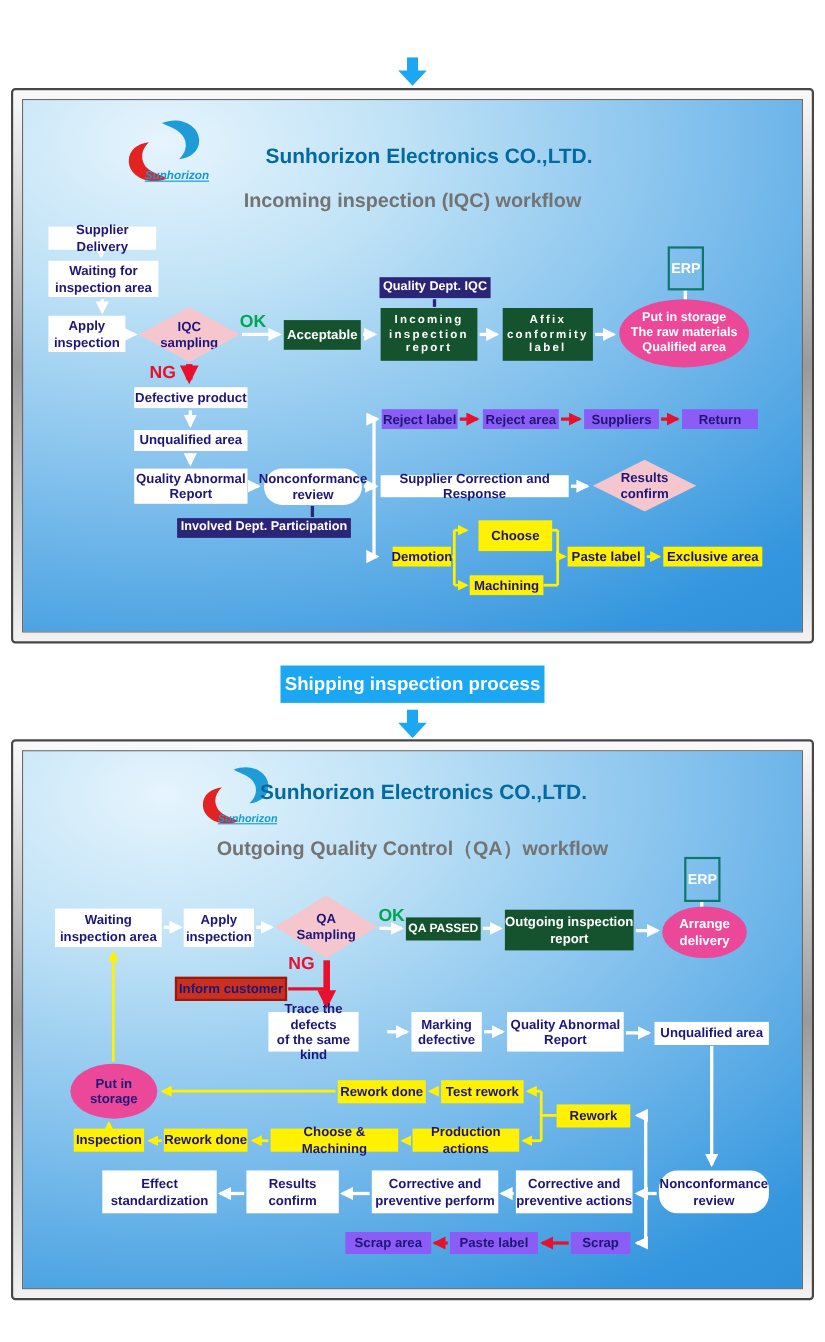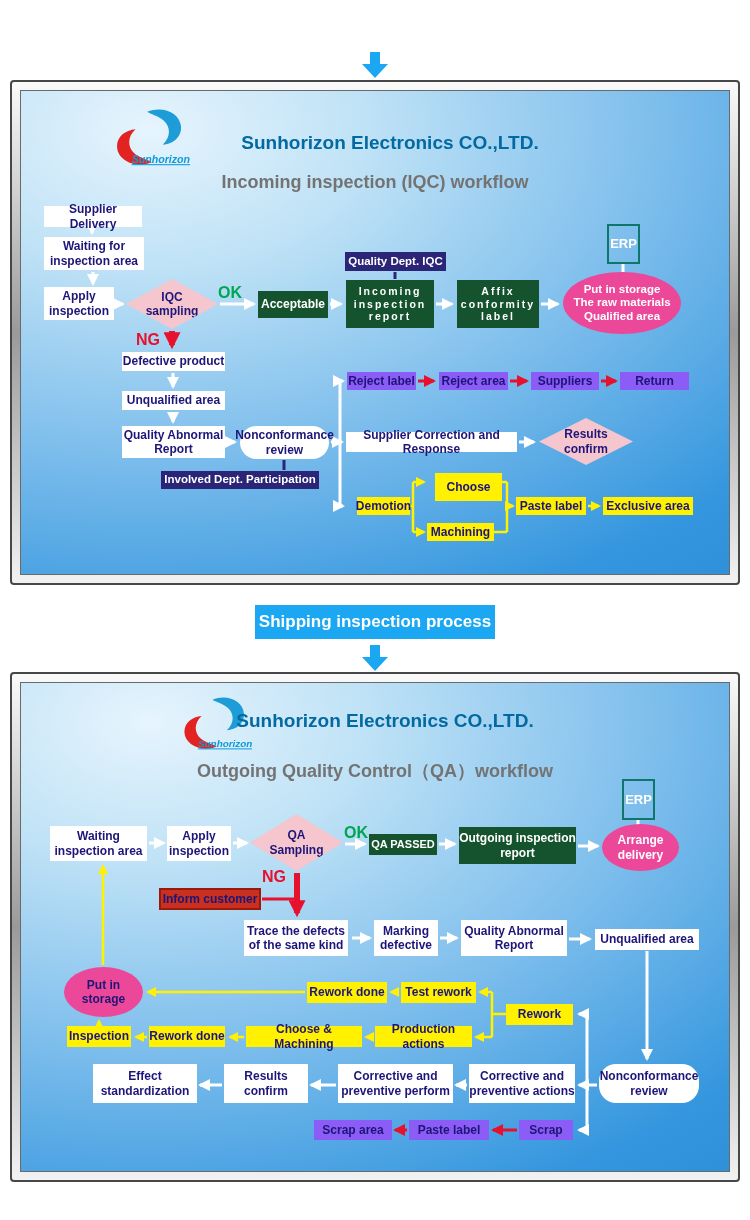--- a/index.html
+++ b/index.html
@@ -228,21 +228,21 @@
 Sampling</div>
   <div class="ftext ok" style="left:344px;top:824px;">OK</div>
   <div class="ftext ng" style="left:262px;top:868px;">NG</div>
   <div class="node gbox" style="left:369px;top:834px;width:68px;height:21px;font-size:11px;">QA PASSED</div>
   <div class="node gbox" style="left:459px;top:827px;width:117px;height:37px;">Outgoing inspection
 report</div>
   <div class="node erp" style="left:622px;top:779px;width:33px;height:41px;">ERP</div>
   <div class="node ellipse" style="left:602px;top:824px;width:77px;height:47px;">Arrange
 delivery</div>
   <div class="node rbox2" style="left:159px;top:888px;width:102px;height:22px;">Inform customer</div>
-  <div class="node wbox" style="left:244px;top:920px;width:104px;height:36px;">Trace the defects
+  <div class="node wbox" style="left:244px;top:920px;width:82px;height:36px;">Trace the defects
 of the same kind</div>
   <div class="node wbox" style="left:374px;top:920px;width:64px;height:36px;">Marking
 defective</div>
   <div class="node wbox" style="left:461px;top:920px;width:106px;height:36px;">Quality Abnormal
 Report</div>
   <div class="node wbox" style="left:595px;top:929px;width:104px;height:21px;">Unqualified area</div>
   <div class="node ellipse navytext" style="left:64px;top:967px;width:79px;height:50px;">Put in
 storage</div>
   <div class="node ybox" style="left:307px;top:982px;width:80px;height:21px;">Rework done</div>
   <div class="node ybox" style="left:401px;top:982px;width:75px;height:21px;">Test rework</div>

